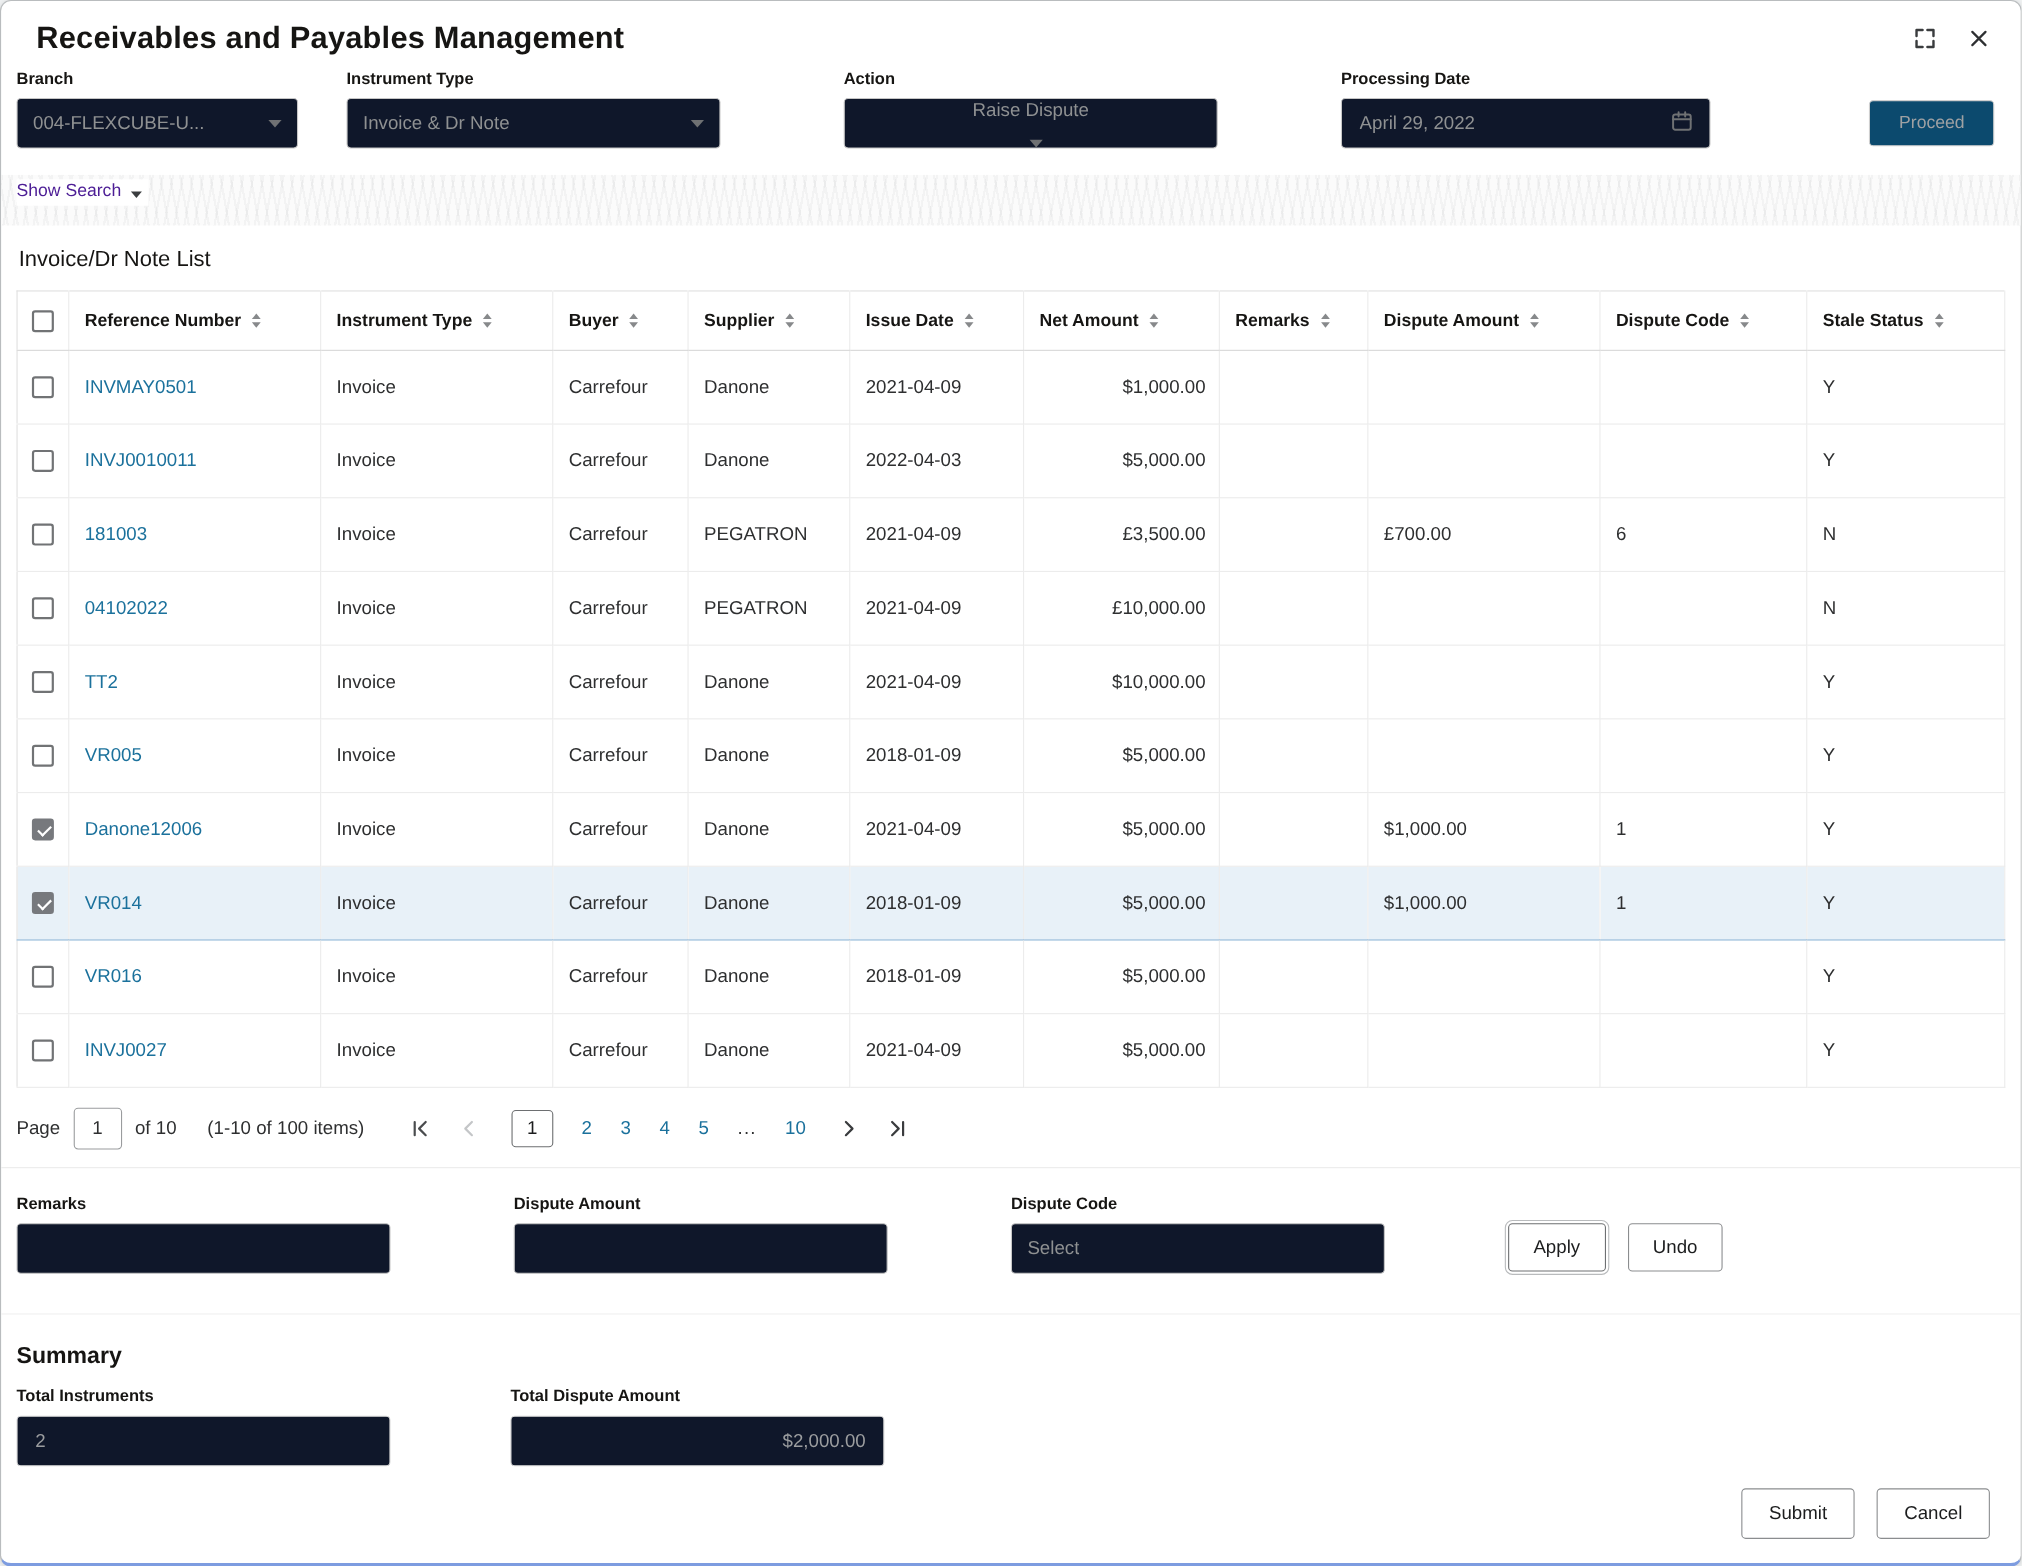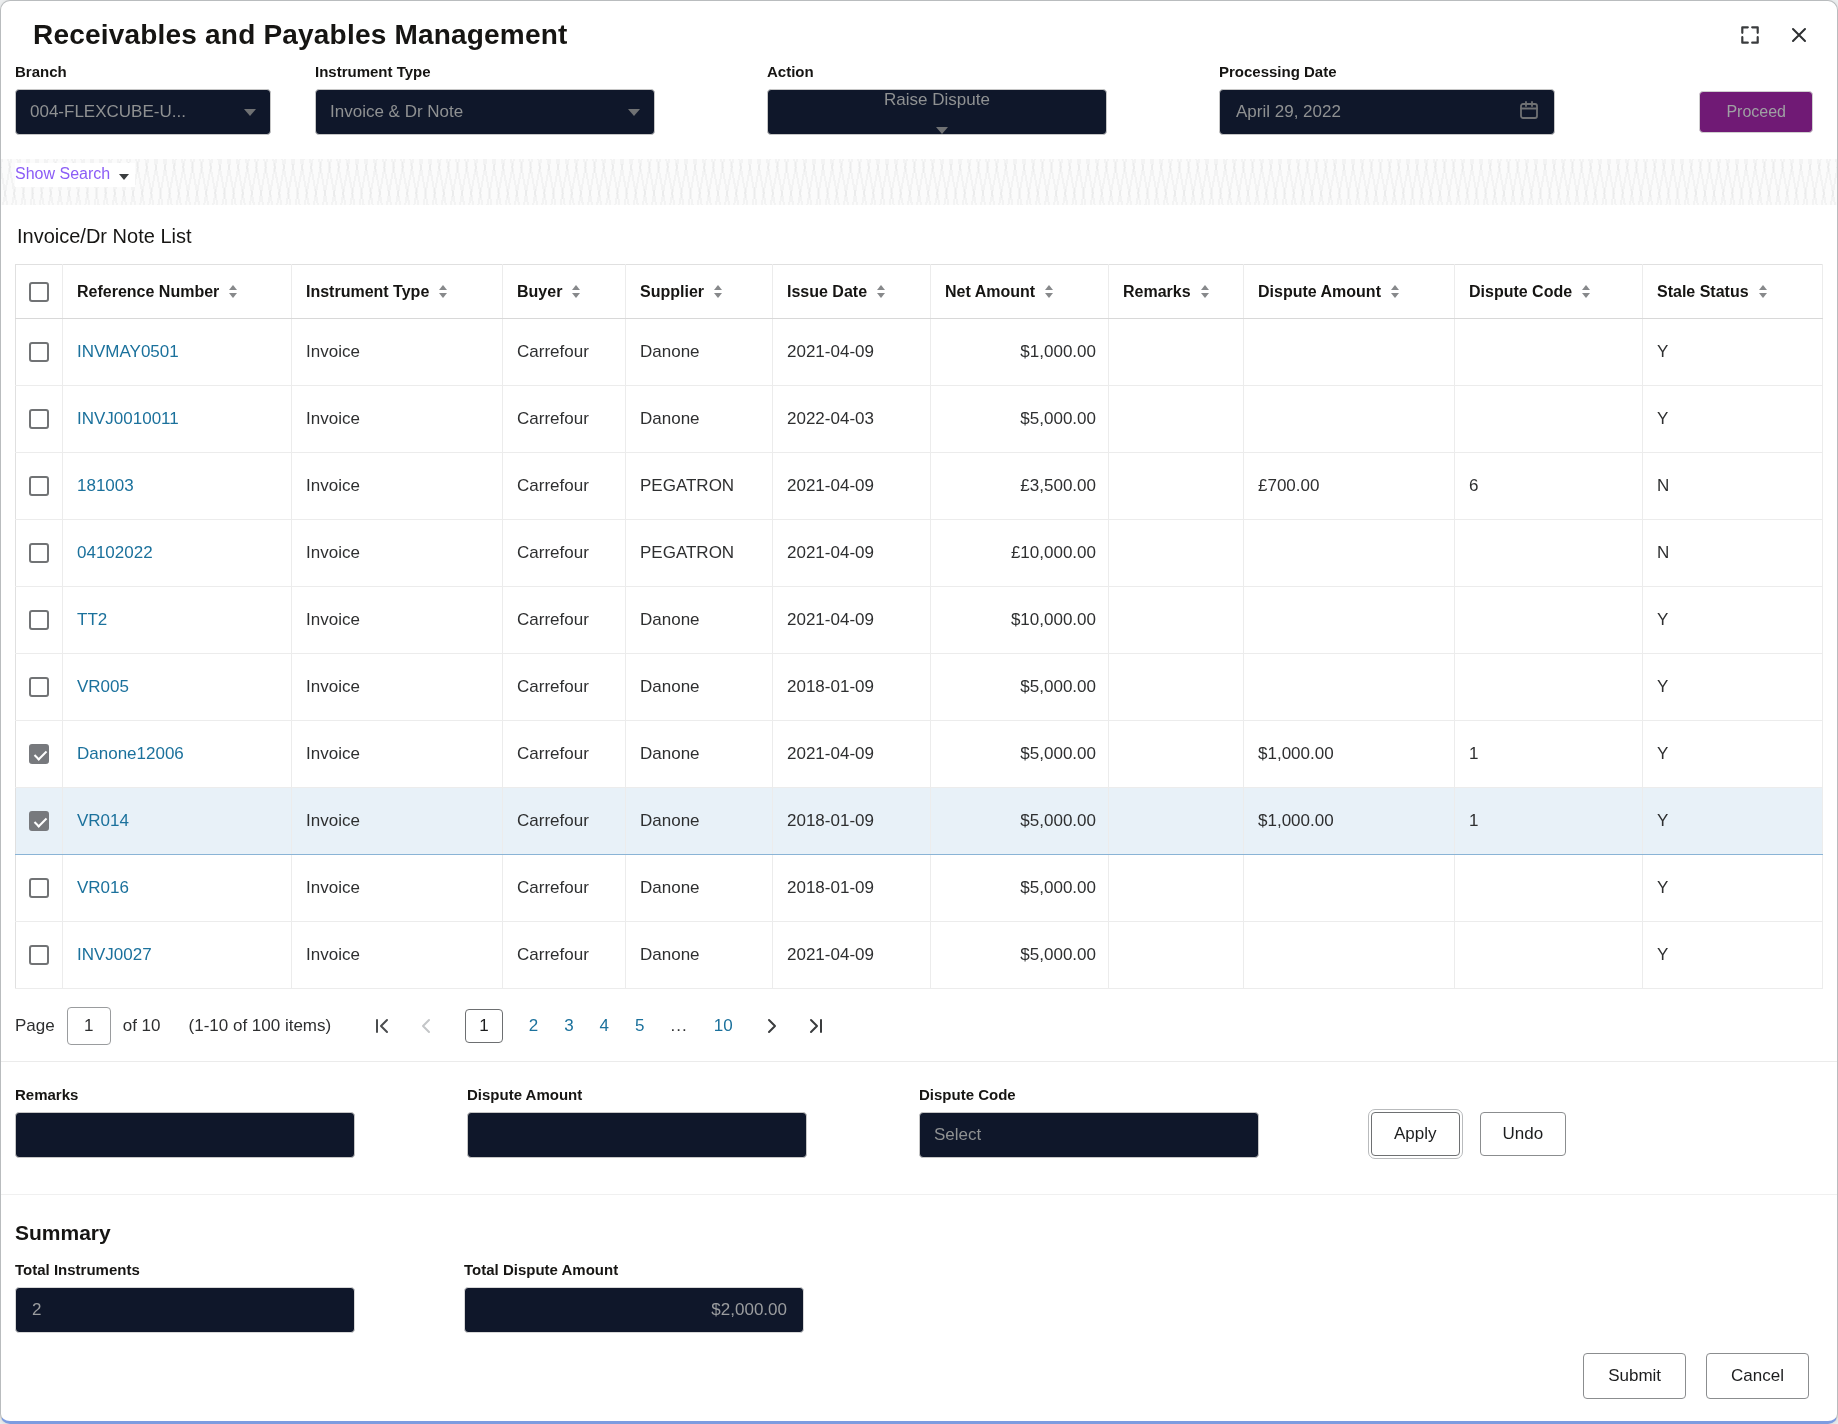--- a/index.html
+++ b/index.html
@@ -31,33 +31,33 @@
   }
   .control .val { overflow:hidden; white-space:nowrap; text-overflow:ellipsis; }
   .caret { width:0; height:0; border-left:6px solid transparent; border-right:6px solid transparent; border-top:7px solid #6f7173; flex:0 0 auto; margin-left:10px; }
   .control input { border:0; outline:0; font-size:17px; color:#8f9192; width:100%; font-family:inherit; background:transparent; }
   .f-branch .control { width:256px; }
   .f-instrument { margin-left:44px; } .f-instrument .control { width:340px; }
   .f-action { margin-left:112px; } .f-action .control { width:340px;flex-direction:column; }
   .f-date { margin-left:112px; } .f-date .control { width:336px; }
   .proceed {
     margin-left:auto; margin-bottom:2px; height:42px; padding:0 26px;
-    background:#701a75; border:1px solid #cfcfcf; border-radius:4px;
+    background:#0c4a6e; border:1px solid #cfcfcf; border-radius:4px;
     color:#9fa1a3; font-size:16px; font-family:inherit; cursor:pointer;
   }
 
   
   .show-band {
     margin-top:24px; height:46px; display:flex; align-items:flex-start; padding:4px 0 0 14px;
     background:
       repeating-linear-gradient(100deg, rgba(90,95,100,0.05) 0 2px, transparent 2px 9px),
       repeating-linear-gradient(-100deg, rgba(90,95,100,0.05) 0 2px, transparent 2px 9px),
       #fbfbfb;
   }
-  .show-search { display:inline-flex; align-items:center; gap:9px; font-size:16px; color:#8b5cf6; cursor:pointer; background:#fff; padding:2px 6px 4px 0; }
+  .show-search { display:inline-flex; align-items:center; gap:9px; font-size:16px; color:#4c1d95; cursor:pointer; background:#fff; padding:2px 6px 4px 0; }
   .caret-sm { width:0; height:0; border-left:5px solid transparent; border-right:5px solid transparent; border-top:6px solid #3b3d3f; margin-top:6px; }
 
   
   .list-section { padding:0 14px; margin-top:20px; }
   .list-title { margin:0 0 16px 2px; font-size:20px; font-weight:500; color:#161513; }
   table { width:100%; border-collapse:collapse; table-layout:fixed; border:1px solid #e0e0e0; }
   th, td { border-right:1px solid #ececec; border-bottom:1px solid #ececec; white-space:nowrap; overflow:hidden; }
   th { height:54px; padding:0 12px 0 14px; text-align:left; font-size:16px; font-weight:700; color:#161513; border-bottom:1px solid #d8d8d8; background:#fff; }
   .th-inner { display:flex; align-items:center; }
   td { height:67px; padding:0 14px; font-size:17px; color:#2e2f30; background:#fff; }

